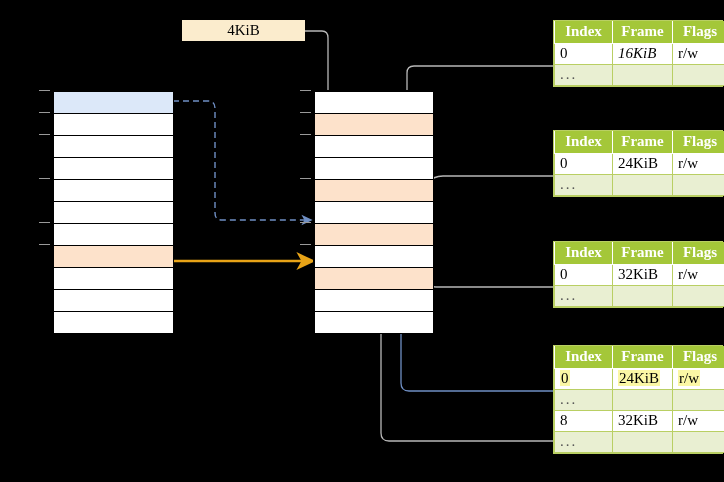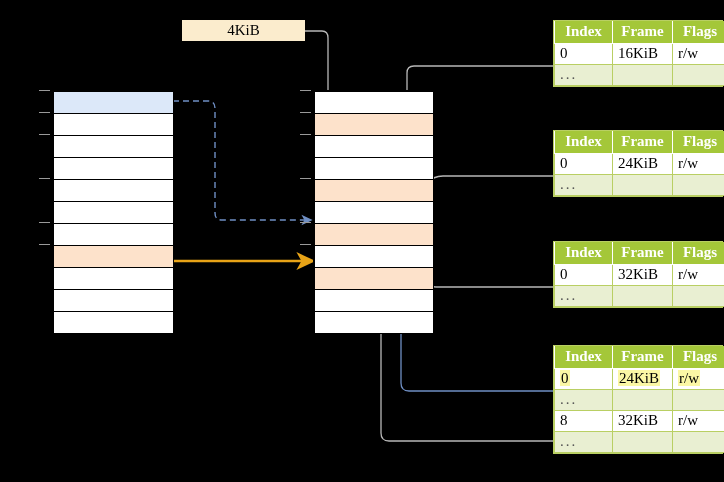--- a/index.html
+++ b/index.html
@@ -110,21 +110,21 @@
         <thead>
           <tr>
             <th style="width: 57px;">Index</th>
             <th style="width: 59px;">Frame</th>
             <th style="width: 54px;">Flags</th>
           </tr>
         </thead>
         <tbody>
           <tr class="data">
             <td style="width: 57px;">0</td>
-            <td style="width: 59px;">16KiB</td>
+            <td style="width: 59px; font-style: italic;">16KiB</td>
             <td style="width: 54px;">r/w</td>
           </tr>
           <tr class="ellip">
             <td style="width: 57px;">...</td>
             <td style="width: 59px;"></td>
             <td style="width: 54px;"></td>
           </tr>
         </tbody>
       </table>
     </div>

